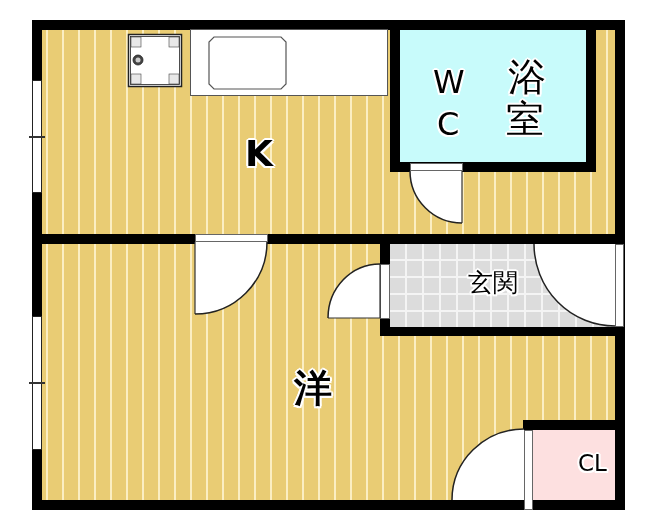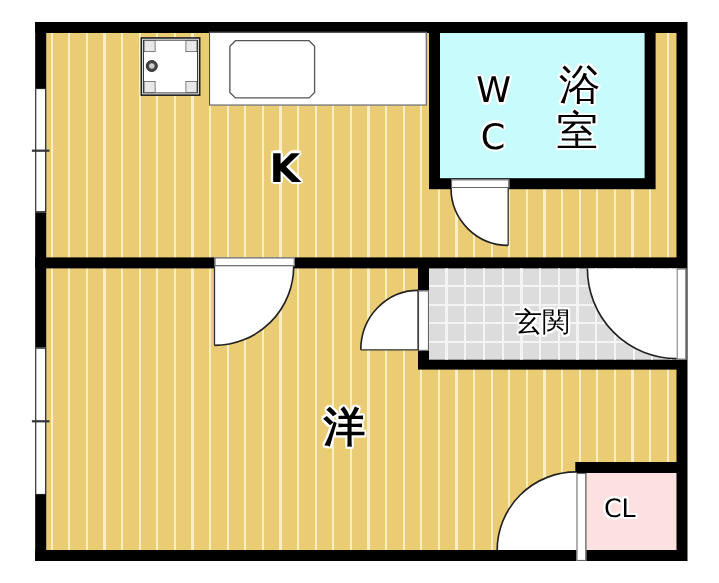--- a/index.html
+++ b/index.html
@@ -78,38 +78,38 @@
 
 <div class="abs" style="left:195px;top:234px;width:73px;height:8px;background:#fff;border:1px solid #666;"></div>
 <svg style="left:195px;top:242px;" width="74" height="76">
   <path d="M0,0 L72,0 A72,72 0 0 1 0,72 Z" fill="#fff"></path>
   <path d="M0,0 L0,72" stroke="#333" stroke-width="1.2"></path>
   <path d="M72,0 A72,72 0 0 1 0,72" stroke="#222" stroke-width="1.5" fill="none"></path>
 </svg>
 
 <div class="abs wall" style="left:380px;top:238px;width:244px;height:98px;"></div>
 <div class="abs tiles" style="left:390px;top:244px;width:226px;height:83px;"></div>
-<div class="label" style="left:468px;top:280px;font-size:25px;font-weight:normal;">玄関</div>
+<div class="label" style="left:468px;top:270px;font-size:25px;font-weight:normal;">玄関</div>
 
 <div class="abs" style="left:615px;top:244px;width:9px;height:83px;background:#fff;border:1px solid #666;"></div>
 <svg style="left:534px;top:244px;" width="82" height="84">
   <path d="M0,0 L81,0 L81,82 A81,82 0 0 1 0,0 Z" fill="#fff"></path>
   <path d="M81,82 A81,82 0 0 1 0,0" stroke="#222" stroke-width="1.5" fill="none"></path>
 </svg>
 
 <div class="abs" style="left:380px;top:264px;width:10px;height:55px;background:#fff;border:1px solid #666;"></div>
 <svg style="left:328px;top:264px;" width="54" height="56">
   <path d="M52,0 L52,54 L0,54 A52,54 0 0 1 52,0 Z" fill="#fff"></path>
   <path d="M52,0 L52,54 L0,54" stroke="#333" stroke-width="1.2" fill="none"></path>
   <path d="M0,54 A52,54 0 0 1 52,0" stroke="#222" stroke-width="1.5" fill="none"></path>
 </svg>
 
 <div class="label" style="left:294px;top:369px;font-size:38px;">洋</div>
 
 <div class="abs wall" style="left:523px;top:420px;width:101px;height:90px;"></div>
 <div class="abs" style="left:533px;top:430px;width:82px;height:70px;background:#fde0e0;"></div>
-<div class="label" style="left:549px;top:452px;font-size:23px;font-weight:normal;">CL</div>
+<div class="label" style="left:578px;top:452px;font-size:23px;font-weight:normal;">CL</div>
 
 <div class="abs" style="left:524px;top:430px;width:9px;height:80px;background:#fff;border:1px solid #666;"></div>
 <svg style="left:452px;top:429px;" width="74" height="74">
   <path d="M72,0 L72,71 L0,71 A72,71 0 0 1 72,0 Z" fill="#fff"></path>
   <path d="M0,71 A72,71 0 0 1 72,0" stroke="#222" stroke-width="1.5" fill="none"></path>
 </svg>
 
 </body></html>

